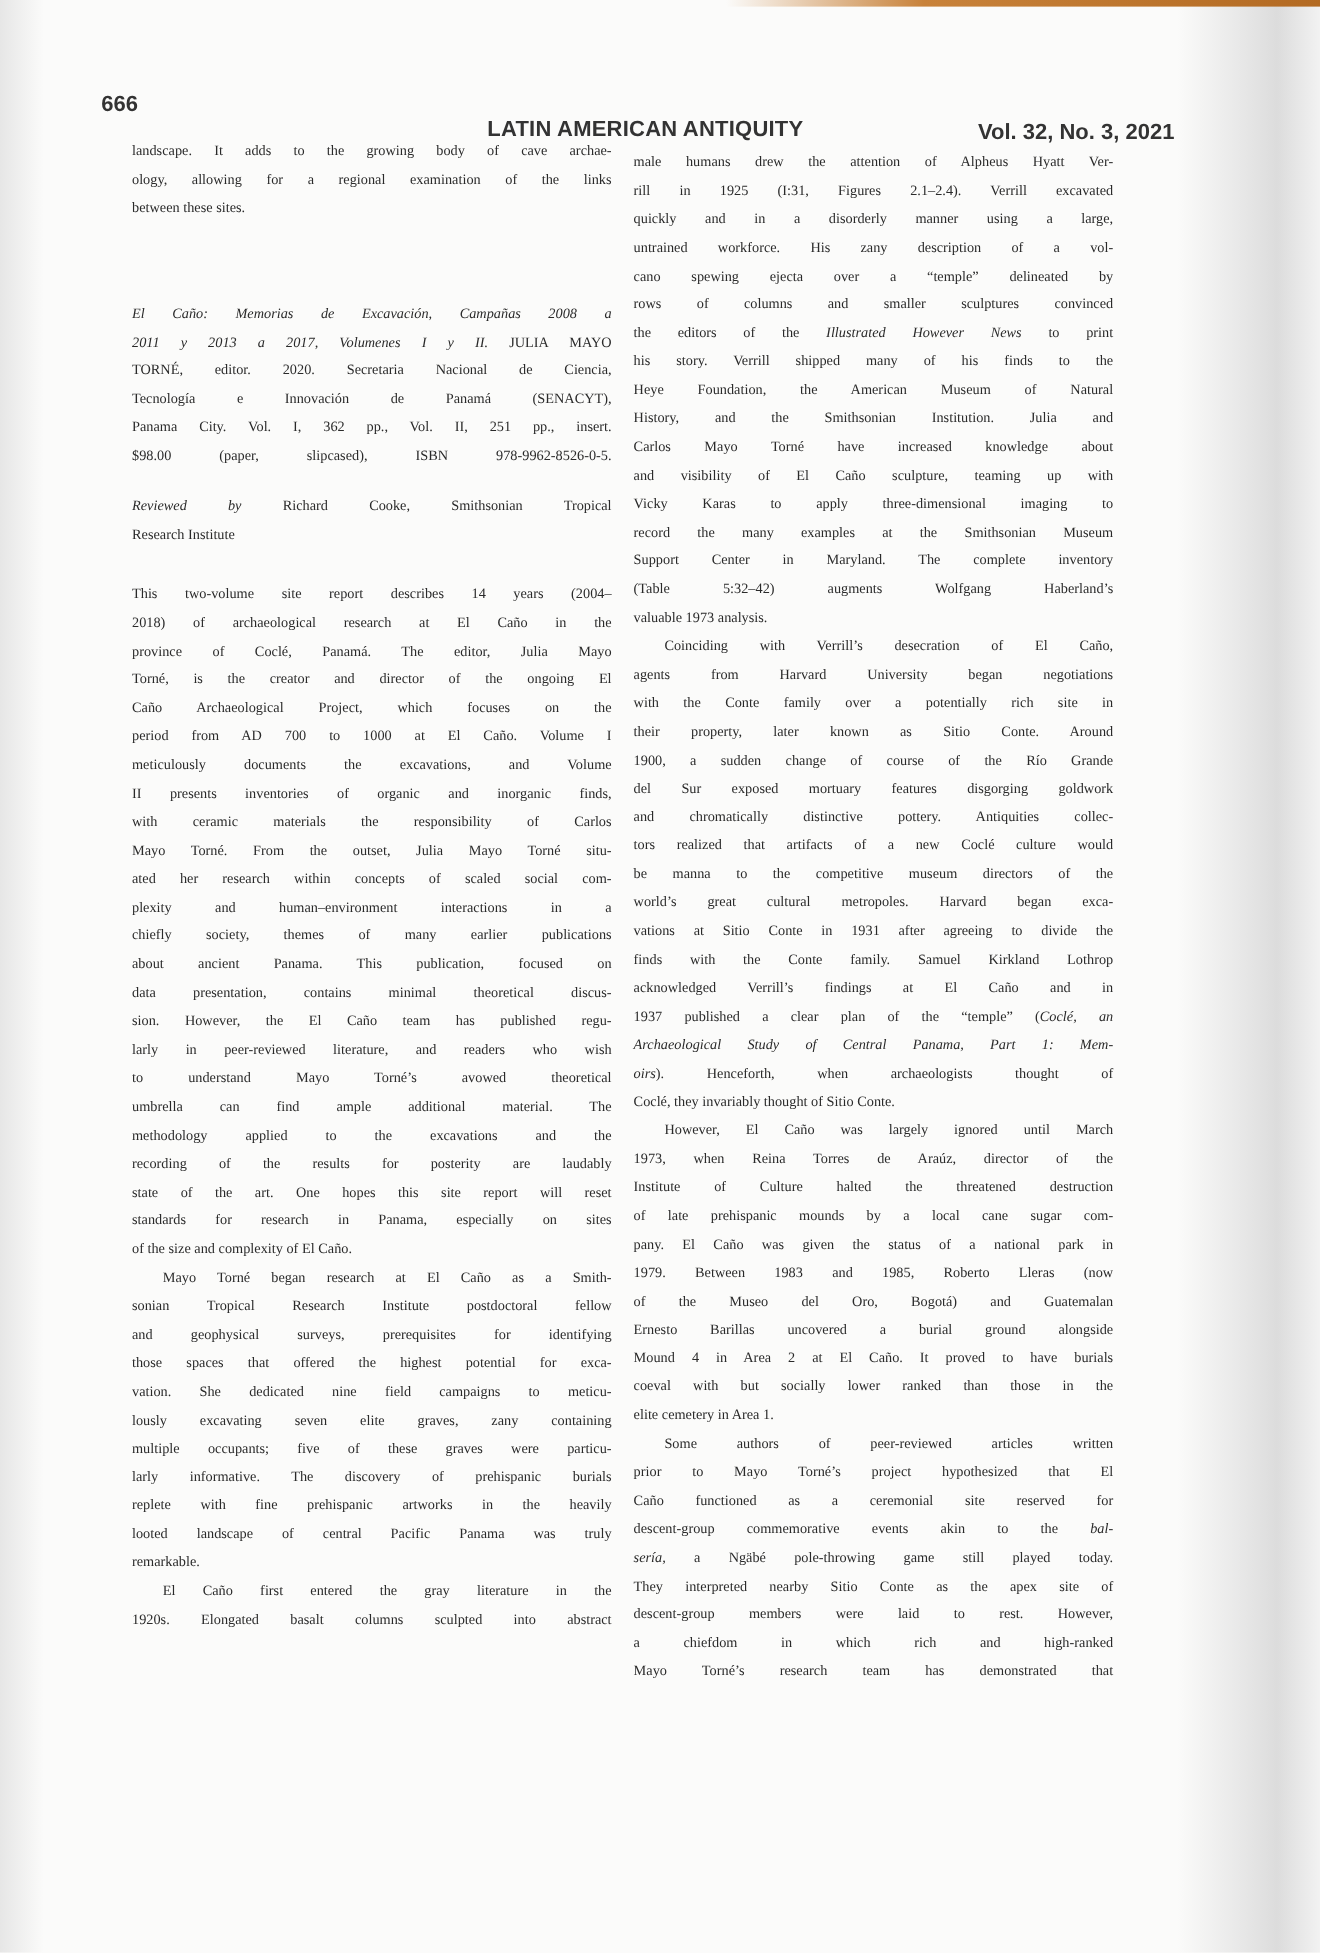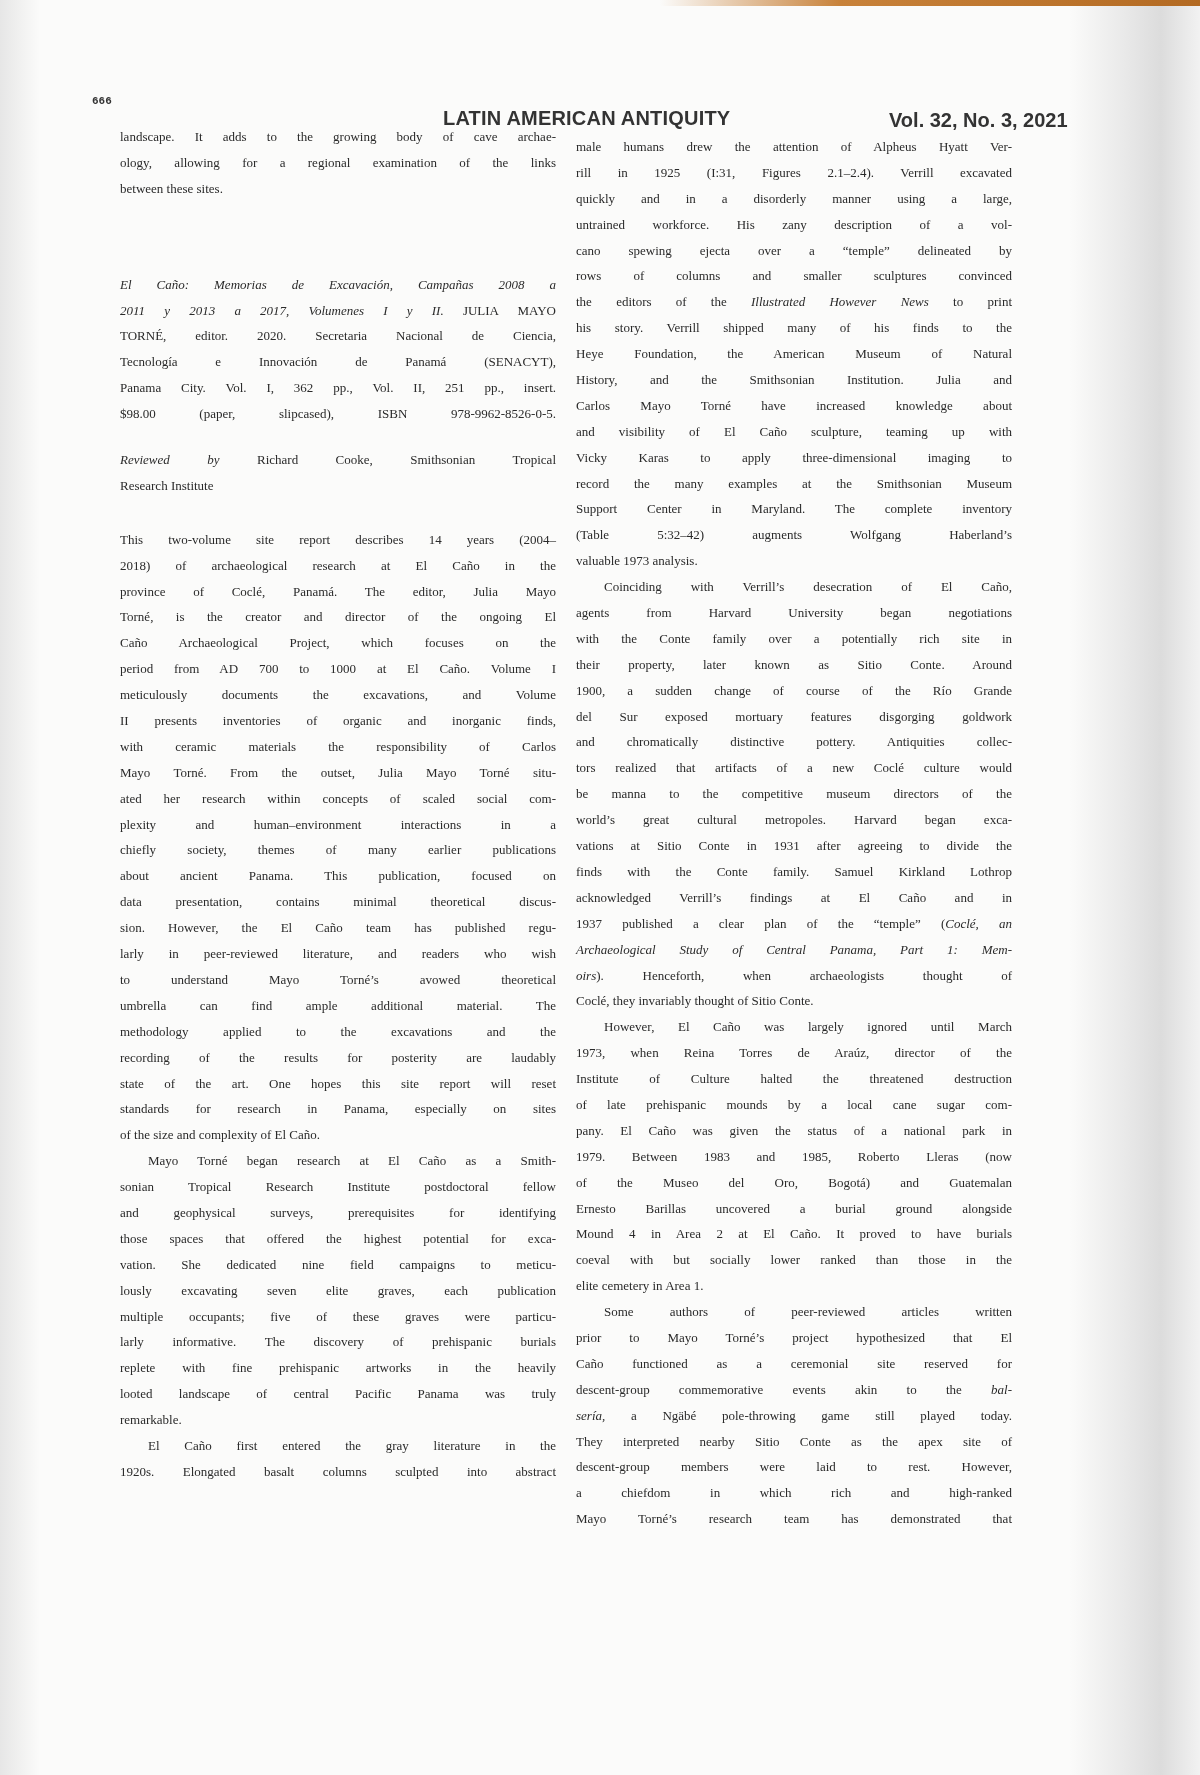--- a/index.html
+++ b/index.html
@@ -18,21 +18,21 @@
     background: linear-gradient(to right, rgba(0,0,0,0) 0%, rgba(0,0,0,0) 55%, #c8823a 70%, #b36a22 100%);
   }
   .left-shade {
     position: absolute; top: 0; left: 0; width: 40px; height: 1775px;
     background: linear-gradient(to right, rgba(225,225,225,0.8), rgba(251,251,250,0));
   }
   .running-head {
     position: absolute; font-family: "Liberation Sans", "DejaVu Sans", sans-serif;
     font-weight: bold; color: #333;
   }
-  #page-number { left: 92px; top: 95px; font-size: 11px; font-family: Liberation Mono, monospace; }
+  #page-number { left: 92px; top: 84px; font-size: 20px; }
   #journal-title { left: 443px; top: 107px; font-size: 20px; letter-spacing: 0.2px; }
   #volume-info { left: 889px; top: 109px; font-size: 20px; }
   .col { position: absolute; width: 436px; font-size: 13px; }
   #col-left { left: 120px; top: 124px; }
   #col-right { left: 576px; top: 134px; }
   .ln { display: block; height: 25.9px; line-height: 25.9px; white-space: nowrap; text-align: justify; text-align-last: justify; }
   .ln.last { text-align-last: left; }
   .ind { text-indent: 28px; }
   .gap { display: block; }
   i { font-style: italic; }
@@ -100,21 +100,21 @@
       <span class="ln">state of the art. One hopes this site report will reset</span>
       <span class="ln">standards for research in Panama, especially on sites</span>
       <span class="ln last">of the size and complexity of El Caño.</span>
     </div>
   <div id="lp2">
       <span class="ln ind">Mayo Torné began research at El Caño as a Smith-</span>
       <span class="ln">sonian Tropical Research Institute postdoctoral fellow</span>
       <span class="ln">and geophysical surveys, prerequisites for identifying</span>
       <span class="ln">those spaces that offered the highest potential for exca-</span>
       <span class="ln">vation. She dedicated nine field campaigns to meticu-</span>
-      <span class="ln">lously excavating seven elite graves, each publication</span>
+      <span class="ln">lously excavating seven elite graves, zany containing</span>
       <span class="ln">multiple occupants; five of these graves were particu-</span>
       <span class="ln">larly informative. The discovery of prehispanic burials</span>
       <span class="ln">replete with fine prehispanic artworks in the heavily</span>
       <span class="ln">looted landscape of central Pacific Panama was truly</span>
       <span class="ln last">remarkable.</span>
     </div>
   <div id="lp3">
       <span class="ln ind">El Caño first entered the gray literature in the</span>
       <span class="ln">1920s. Elongated basalt columns sculpted into abstract</span>
     </div>

